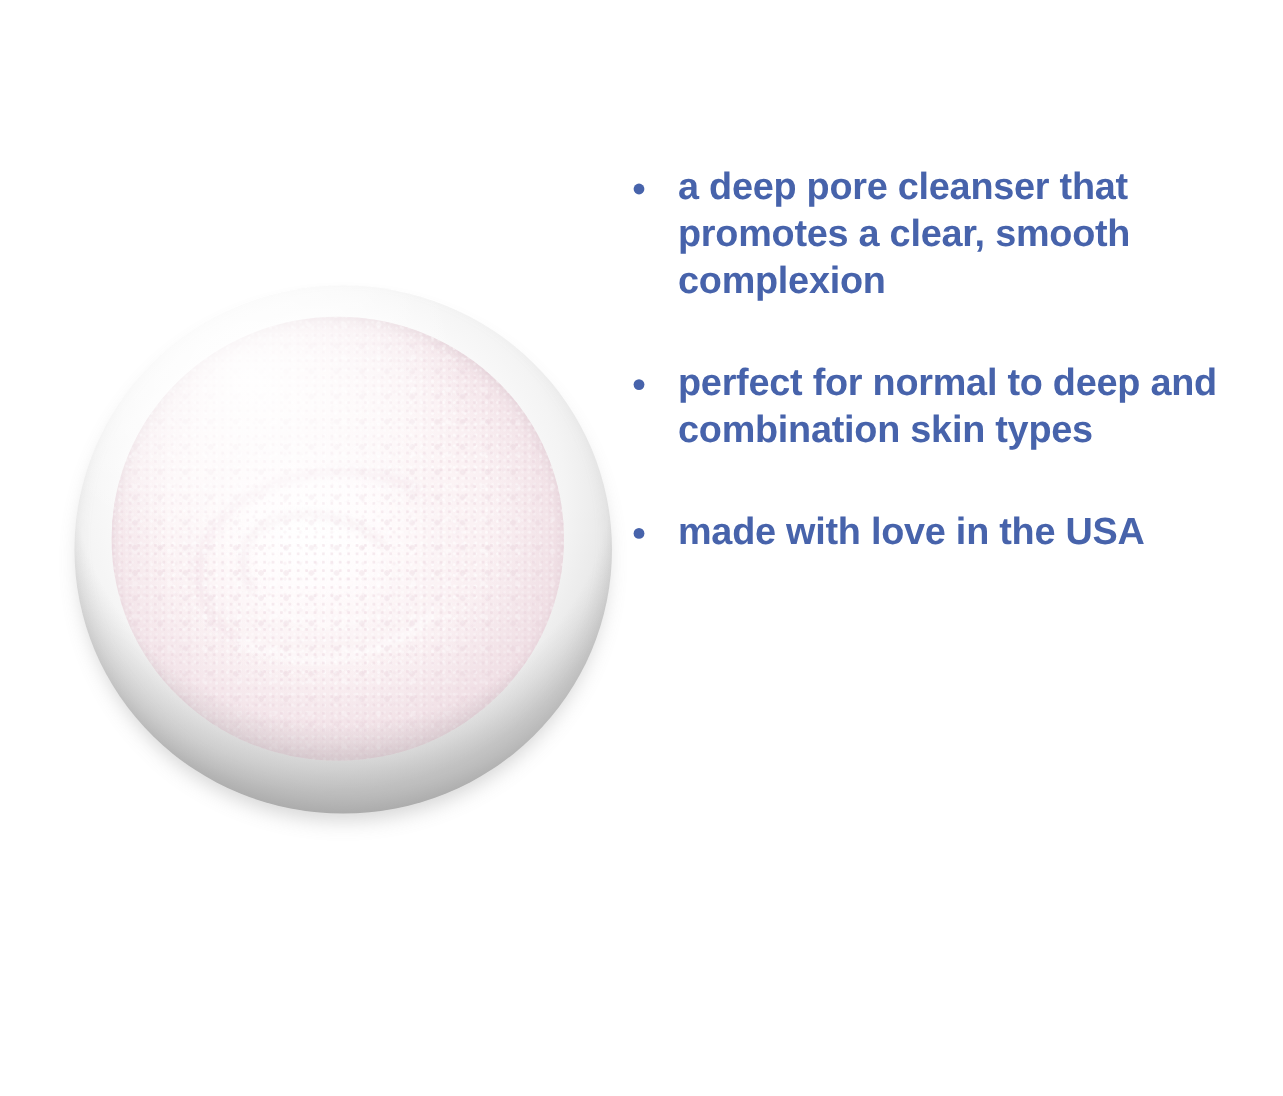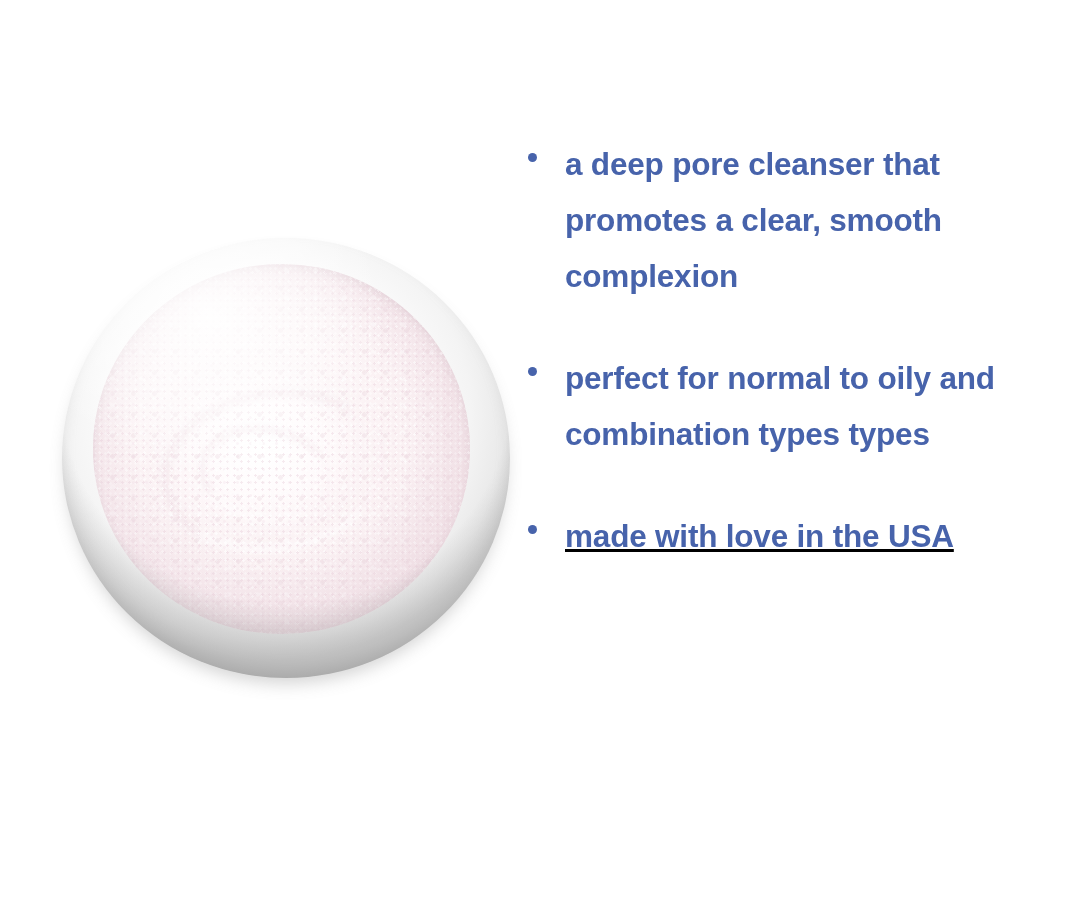--- a/index.html
+++ b/index.html
@@ -168,35 +168,35 @@
     left: 528px;
     top: 136px;
     width: 541px;
   }
 
   .feature-item {
     display: flex;
     align-items: flex-start;
     margin-bottom: 46px;
   }
-  .feature-item:last-child { margin-bottom: 0; text-decoration: underline; }
+  .feature-item:last-child { margin-bottom: 0; }
 
   .bullet-dot {
     flex: 0 0 auto;
     width: 9px;
     height: 9px;
     border-radius: 50%;
     background: #4763ab;
     margin-top: 17px;
     margin-right: 28px;
   }
 
   .feature-text {
     font-size: 31.5px;
-    line-height: 56px;
+    line-height: 39px;
     font-weight: bold;
     color: #4763ab;
     letter-spacing: -0.2px;
     max-width: 500px;
   }
 </style>
 </head>
 <body>
 
 <div class="canvas">
@@ -217,21 +217,21 @@
 
   <ul class="features" style="list-style:none;margin:0;padding:0;">
 
     <li class="feature-item">
       <span class="bullet-dot"></span>
       <span class="feature-text">a deep pore cleanser that promotes a clear, smooth complexion</span>
     </li>
 
     <li class="feature-item">
       <span class="bullet-dot"></span>
-      <span class="feature-text">perfect for normal to oily and combination types types</span>
+      <span class="feature-text">perfect for normal to deep and combination skin types</span>
     </li>
 
 
     <li class="feature-item">
       <span class="bullet-dot"></span>
       <span class="feature-text">made with love in the USA</span>
     </li>
 
   </ul>
 

